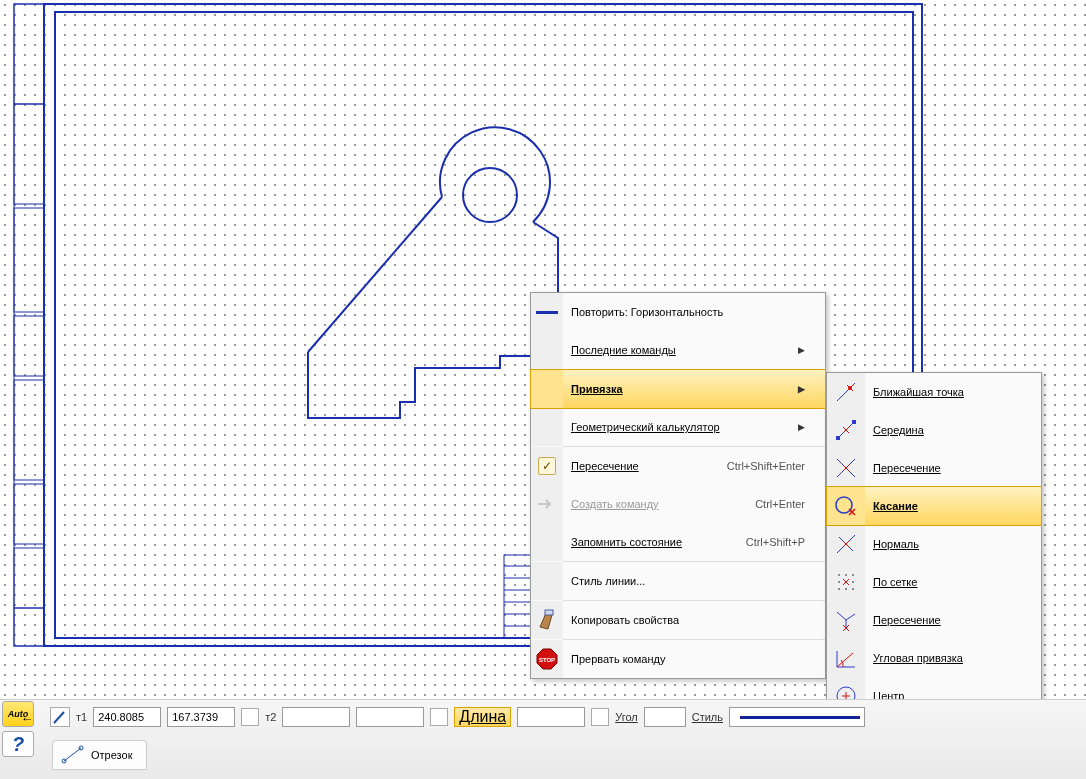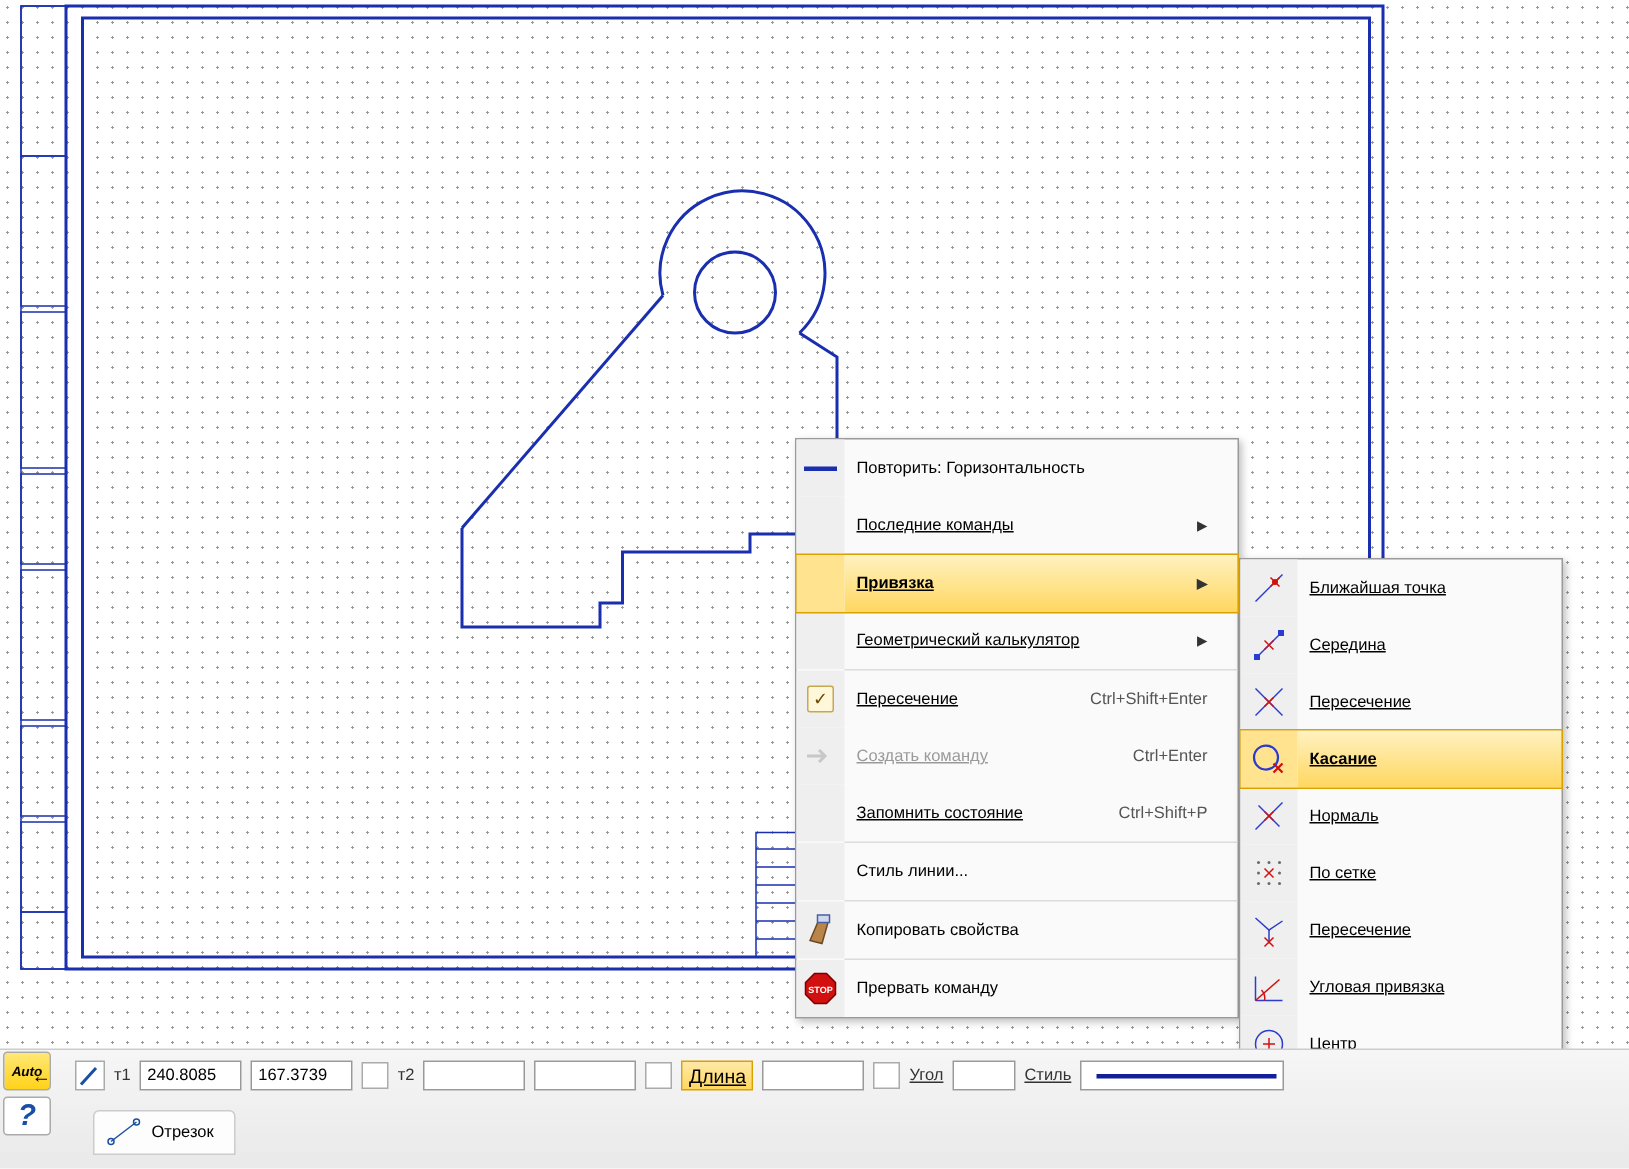--- a/index.html
+++ b/index.html
@@ -8,23 +8,23 @@
 .canvas-area svg { position: absolute; left: 0; top: 0; }
 .bottom-bar { position: absolute; left: 0; top: 699px; width: 1086px; height: 80px; background: linear-gradient(#f6f6f6, #e9e9e9); border-top: 1px solid #ccc; }
 .side-btns { position: absolute; left: 2px; top: 701px; width: 34px; font-style: italic; }
 .side-btns .btn { display: flex; align-items: center; justify-content: center; width: 32px; height: 26px; margin-bottom: 4px; border: 1px solid #aaa; border-radius: 3px; cursor: pointer; }
 #auto-btn { background: linear-gradient(#ffe875,#ffd21a); font-weight: bold; font-size: 9px; color: #000; position: relative; }
 #auto-btn::after { content:'→'; position:absolute; right:-1px; bottom:-3px; font-size:13px; transform: rotate(180deg); }
 #help-btn { background: #fff; font-size: 20px; color: #1a4fa8; font-weight: bold; }
 .input-row { position: absolute; left: 50px; top: 705px; display: flex; align-items: center; gap: 6px; height: 24px; }
 .input-box { height: 20px; padding: 0 4px; border: 1px solid #999; background: #fff; font-size: 11px; }
 .input-wide { width: 68px; }
-.label-box { height: 20px; display: flex; align-items: center; padding: 0 4px; background: linear-gradient(#ffe9a8,#ffd760); border: 1px solid #d9a200; font-size: 13px; }
+.label-box { height: 20px; display: flex; align-items: center; padding: 0 4px; background: linear-gradient(#ffe9a8,#ffd760); border: 1px solid #d9a200; font-size: 16px; }
 .plain-label { font-size: 11px; color: #333; }
-.tool-tab { position: absolute; left: 62px; top: 740px; display: flex; align-items: center; gap: 6px; height: 30px; background: #fdfdfd; border: 1px solid #ccc; border-radius: 4px 4px 0 0; padding: 0 14px 0 8px; }
+.tool-tab { position: absolute; left: 52px; top: 740px; display: flex; align-items: center; gap: 6px; height: 30px; background: #fdfdfd; border: 1px solid #ccc; border-radius: 4px 4px 0 0; padding: 0 14px 0 8px; }
 .tool-tab svg { width: 24px; height: 20px; }
 .style-sample { display:inline-block; width: 120px; height: 3px; background: #12209a; margin-left: 6px; vertical-align: middle; }
 
 .context-menu { position: absolute; left: 530px; top: 292px; width: 296px; background: #fafafa; border: 1px solid #9a9a9a; box-shadow: 2px 2px 5px rgba(0,0,0,0.25); }
 .submenu { position: absolute; left: 826px; top: 372px; width: 216px; background: #fafafa; border: 1px solid #9a9a9a; box-shadow: 2px 2px 5px rgba(0,0,0,0.25); }
 .menu-icon-col { width: 32px; flex: 0 0 32px; display:flex; align-items:center; justify-content:center; height: 100%; }
 .menu-item { display: flex; align-items: center; height: 38px; padding-right: 20px; cursor: default; position: relative; }
 .context-menu .menu-item { border-left: 32px solid #efefef; }
 .context-menu .menu-item .menu-icon-col { margin-left: -32px; }
 .submenu .menu-item { border-left: 38px solid #efefef; }

